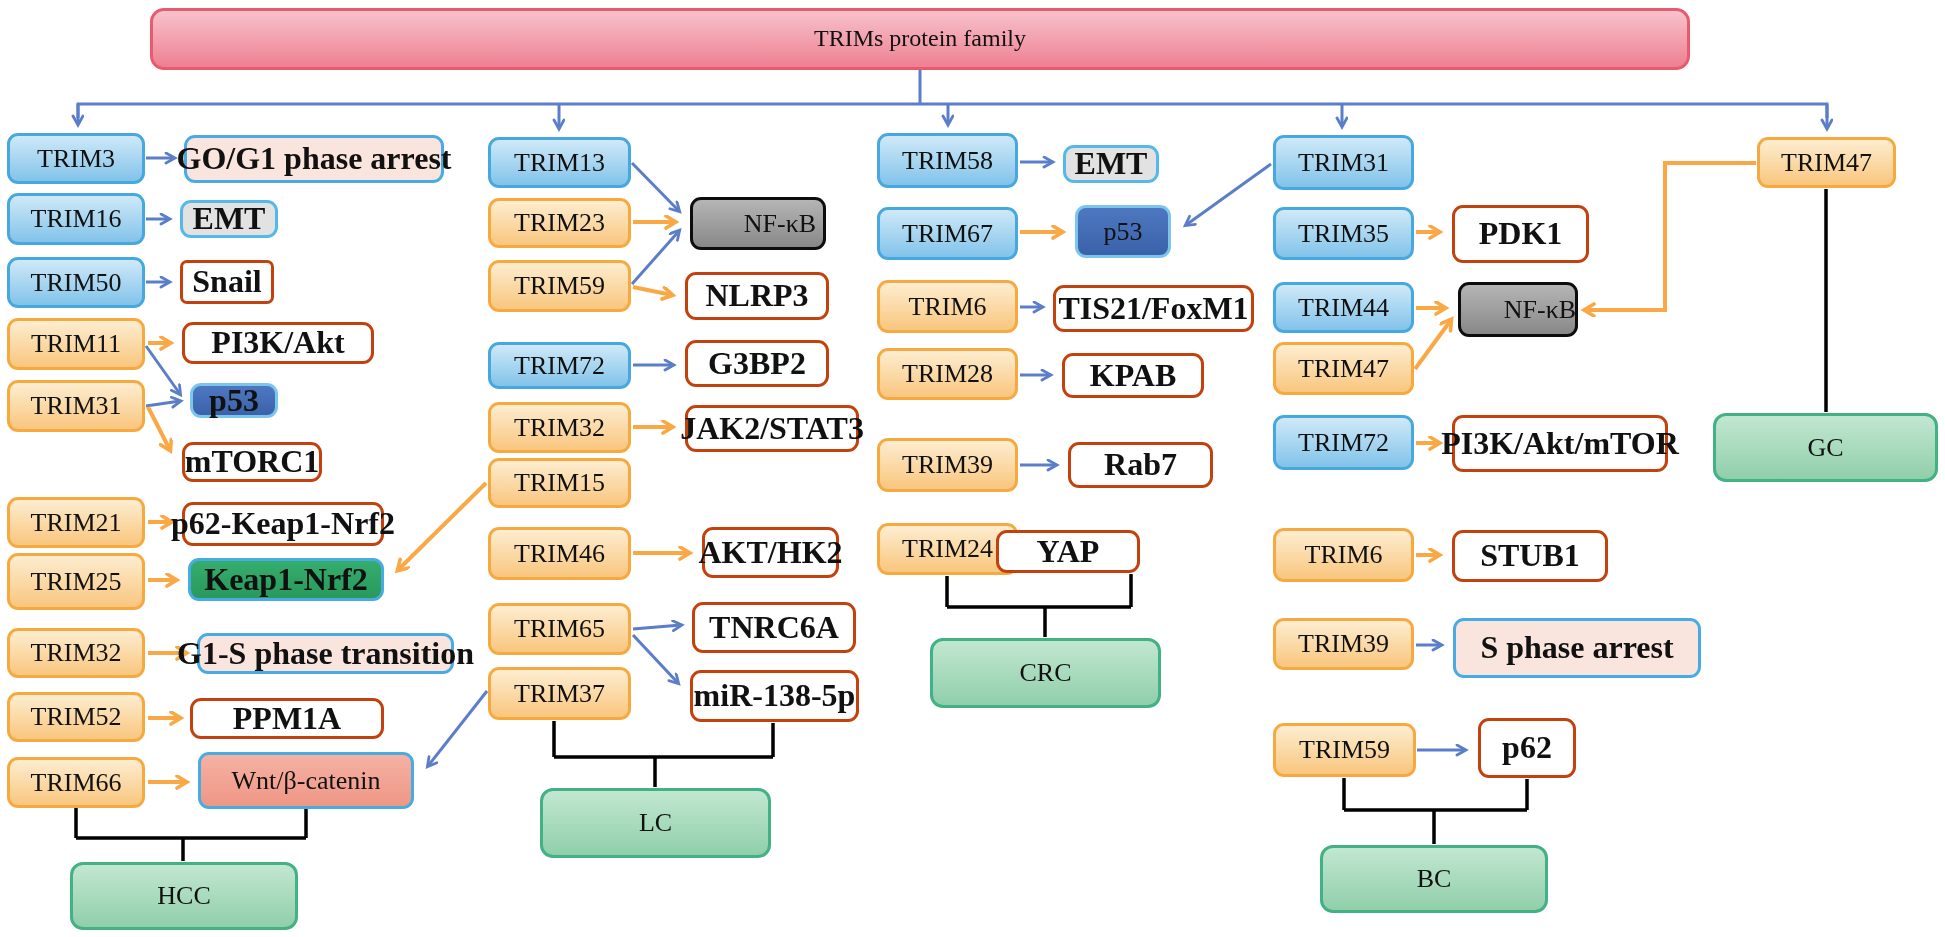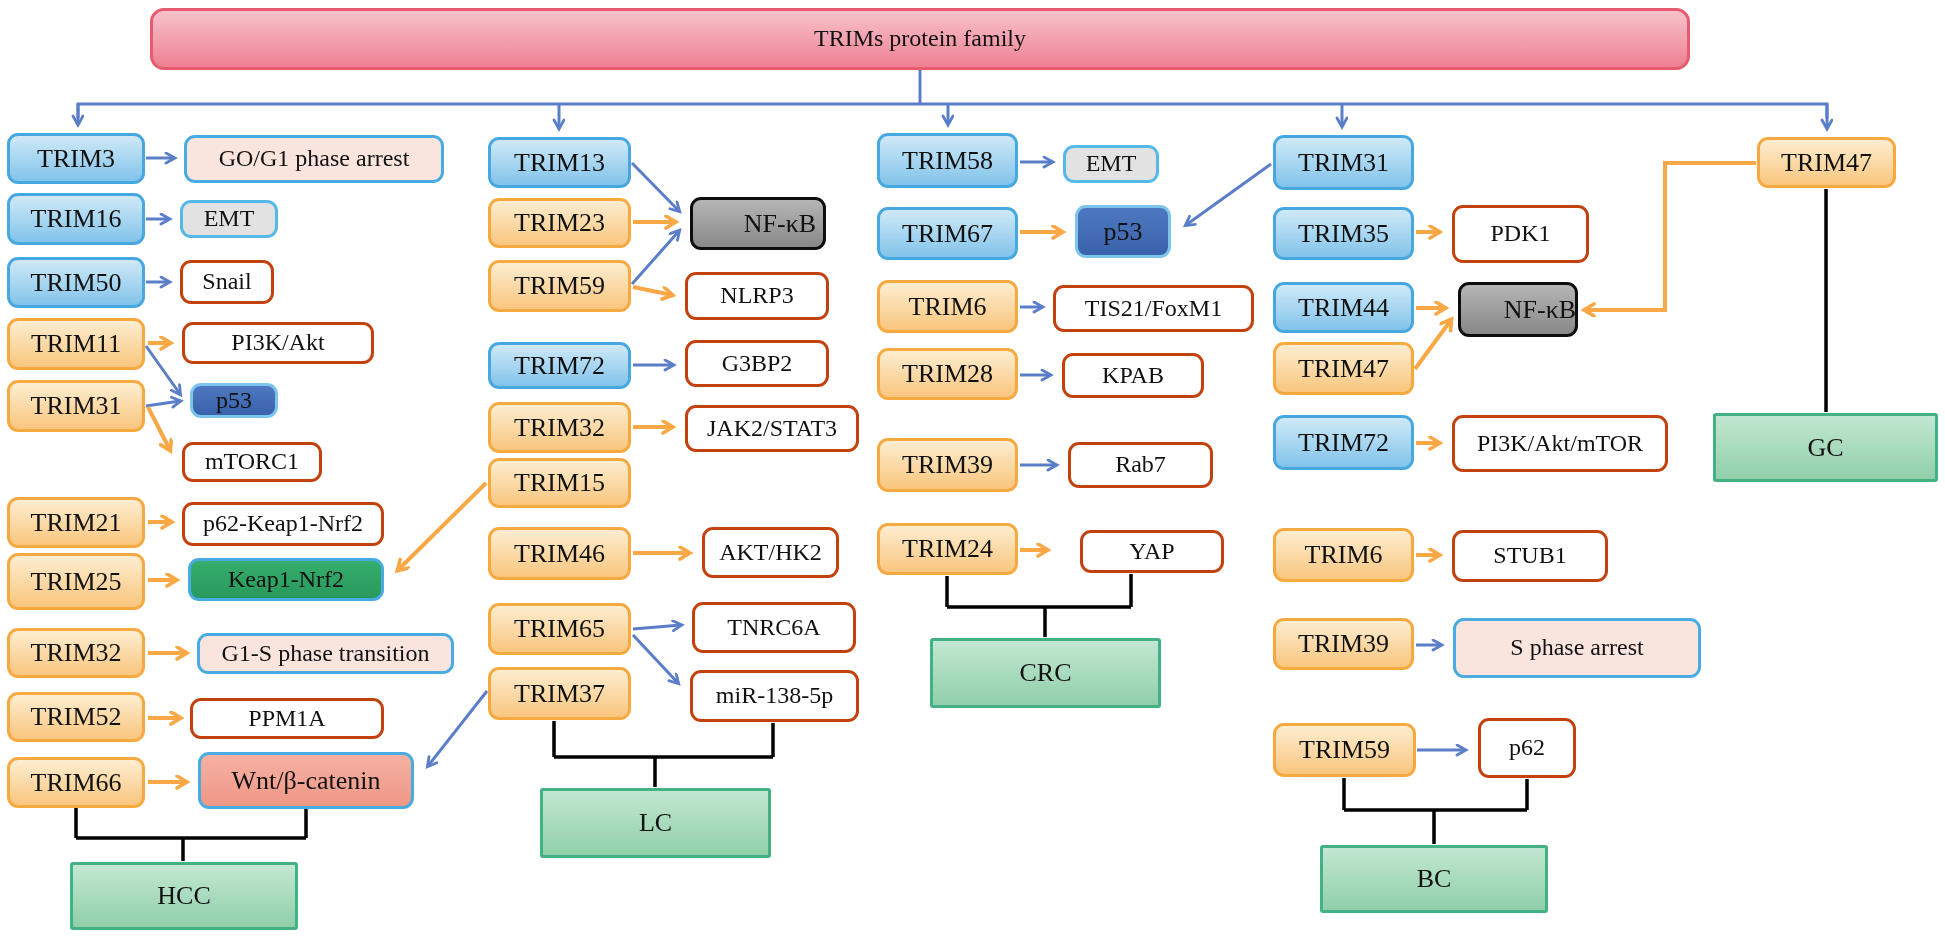--- a/index.html
+++ b/index.html
@@ -11,22 +11,22 @@
   .title-box{background:linear-gradient(#f7c2cb,#ee8092);border:3px solid #e85a6e;border-radius:14px;font-size:24px;}
   .trim-blue{background:linear-gradient(#cfe9f8,#82c3ea);border:3px solid #47a8df;}
   .trim-orange{background:linear-gradient(#fdedd0,#f9c67e);border:3px solid #f6a93f;}
   .tgt-white{background:#ffffff;border:3px solid #c2410c;}
   .tgt-gray{background:#e2e2e2;border:3px solid #56b8e8;}
   .tgt-pink{background:#fae5de;border:3px solid #48ace2;}
   .tgt-darkblue{background:linear-gradient(#4d78c0,#3a62ab);border:3px solid #7cc6ee;}
   .tgt-darkgray{background:linear-gradient(#b5b5b5,#888888);border:3.5px solid #0d0d0d;padding-left:44px;}
   .tgt-green{background:linear-gradient(#35ad6d,#28995c);border:3px solid #48ace2;}
   .tgt-salmon{background:linear-gradient(#f5b1a2,#ef9786);border:3px solid #48ace2;}
-  .cancer{background:linear-gradient(#c2e7d1,#90cfaa);border:3px solid #42b183;border-radius:3px;}
-  .small{font-size:24px;}
+  .cancer{background:linear-gradient(#c2e7d1,#90cfaa);border:3px solid #42b183;border-radius:13px;}
+  .small{font-size:32px;font-weight:bold;}
 </style>
 </head>
 <body>
 
 <div id="canvas">
 
   <svg id="wires" viewBox="0 0 1945 937" xmlns="http://www.w3.org/2000/svg">
     <defs>
       <marker id="m-blue" markerUnits="userSpaceOnUse" markerWidth="18" markerHeight="18" refX="10" refY="6" orient="auto">
         <path d="M2,1 L11,6 L2,11" fill="none" stroke="#5b7ec9" stroke-width="2.8" stroke-linecap="round"></path>
@@ -120,21 +120,21 @@
     </g>
   </svg>
 
   <div class="node title-box" style="left:150px;top:8px;width:1540px;height:62px;">TRIMs protein family</div>
 
   <div class="node trim-blue" style="left:7px;top:133px;width:138px;height:51px;">TRIM3</div>
   <div class="node tgt-pink small" style="left:184px;top:135px;width:260px;height:48px;">GO/G1 phase arrest</div>
   <div class="node trim-blue" style="left:7px;top:193px;width:138px;height:52px;">TRIM16</div>
   <div class="node tgt-gray small" style="left:180px;top:200px;width:98px;height:38px;">EMT</div>
   <div class="node trim-blue" style="left:7px;top:257px;width:138px;height:51px;">TRIM50</div>
-  <div class="node tgt-white small" style="left:180px;top:260px;width:94px;height:44px;">Snail</div>
+  <div class="node tgt-white small" style="left:180px;top:260px;width:94px;height:44px;border-radius:7px;">Snail</div>
   <div class="node trim-orange" style="left:7px;top:318px;width:138px;height:52px;">TRIM11</div>
   <div class="node tgt-white small" style="left:182px;top:322px;width:192px;height:42px;">PI3K/Akt</div>
   <div class="node trim-orange" style="left:7px;top:380px;width:138px;height:52px;">TRIM31</div>
   <div class="node tgt-darkblue small" style="left:190px;top:383px;width:88px;height:35px;">p53</div>
   <div class="node tgt-white small" style="left:182px;top:442px;width:140px;height:40px;">mTORC1</div>
   <div class="node trim-orange" style="left:7px;top:497px;width:138px;height:51px;">TRIM21</div>
   <div class="node tgt-white small" style="left:182px;top:502px;width:202px;height:44px;">p62-Keap1-Nrf2</div>
   <div class="node trim-orange" style="left:7px;top:553px;width:138px;height:57px;">TRIM25</div>
   <div class="node tgt-green small" style="left:188px;top:558px;width:196px;height:43px;">Keap1-Nrf2</div>
   <div class="node trim-orange" style="left:7px;top:628px;width:138px;height:50px;">TRIM32</div>
@@ -167,21 +167,21 @@
   <div class="node tgt-gray small" style="left:1063px;top:145px;width:96px;height:38px;">EMT</div>
   <div class="node trim-blue" style="left:877px;top:207px;width:141px;height:53px;">TRIM67</div>
   <div class="node tgt-darkblue" style="left:1075px;top:205px;width:96px;height:53px;">p53</div>
   <div class="node trim-orange" style="left:877px;top:280px;width:141px;height:53px;">TRIM6</div>
   <div class="node tgt-white small" style="left:1053px;top:285px;width:201px;height:47px;">TIS21/FoxM1</div>
   <div class="node trim-orange" style="left:877px;top:348px;width:141px;height:52px;">TRIM28</div>
   <div class="node tgt-white small" style="left:1062px;top:353px;width:142px;height:45px;">KPAB</div>
   <div class="node trim-orange" style="left:877px;top:438px;width:141px;height:54px;">TRIM39</div>
   <div class="node tgt-white small" style="left:1068px;top:442px;width:145px;height:46px;border-radius:11px;">Rab7</div>
   <div class="node trim-orange" style="left:877px;top:523px;width:141px;height:52px;">TRIM24</div>
-  <div class="node tgt-white small" style="left:1080px;top:530px;width:144px;height:43px;">YAP</div>
+  <div class="node tgt-white small" style="left:996px;top:530px;width:144px;height:43px;">YAP</div>
   <div class="node cancer" style="left:930px;top:638px;width:231px;height:70px;">CRC</div>
 
   <div class="node trim-blue" style="left:1273px;top:135px;width:141px;height:55px;">TRIM31</div>
   <div class="node trim-blue" style="left:1273px;top:207px;width:141px;height:53px;">TRIM35</div>
   <div class="node tgt-white small" style="left:1452px;top:205px;width:137px;height:58px;">PDK1</div>
   <div class="node trim-blue" style="left:1273px;top:282px;width:141px;height:51px;">TRIM44</div>
   <div class="node tgt-darkgray" style="left:1458px;top:282px;width:120px;height:55px;">NF-κB</div>
   <div class="node trim-orange" style="left:1273px;top:342px;width:141px;height:53px;">TRIM47</div>
   <div class="node trim-blue" style="left:1273px;top:415px;width:141px;height:55px;">TRIM72</div>
   <div class="node tgt-white small" style="left:1452px;top:415px;width:216px;height:57px;">PI3K/Akt/mTOR</div>

